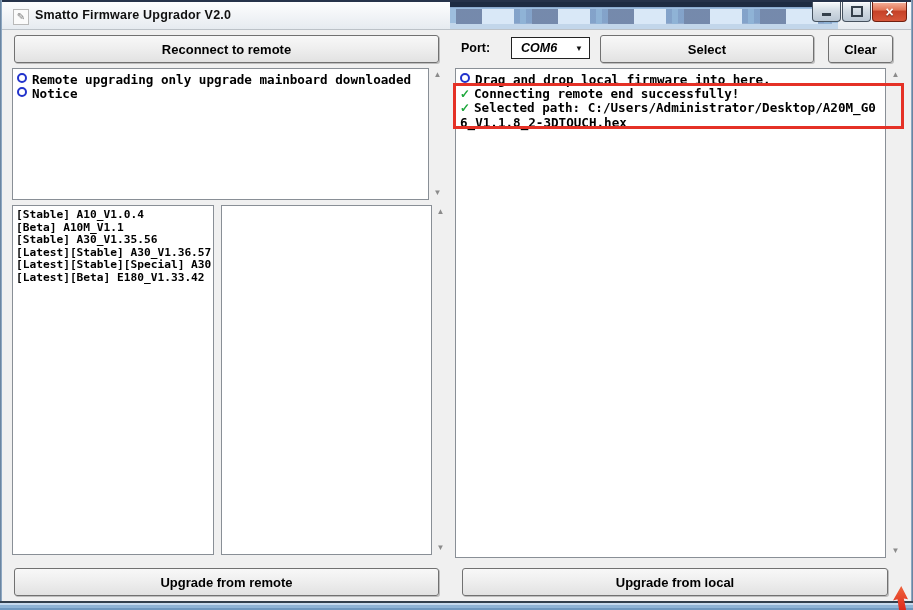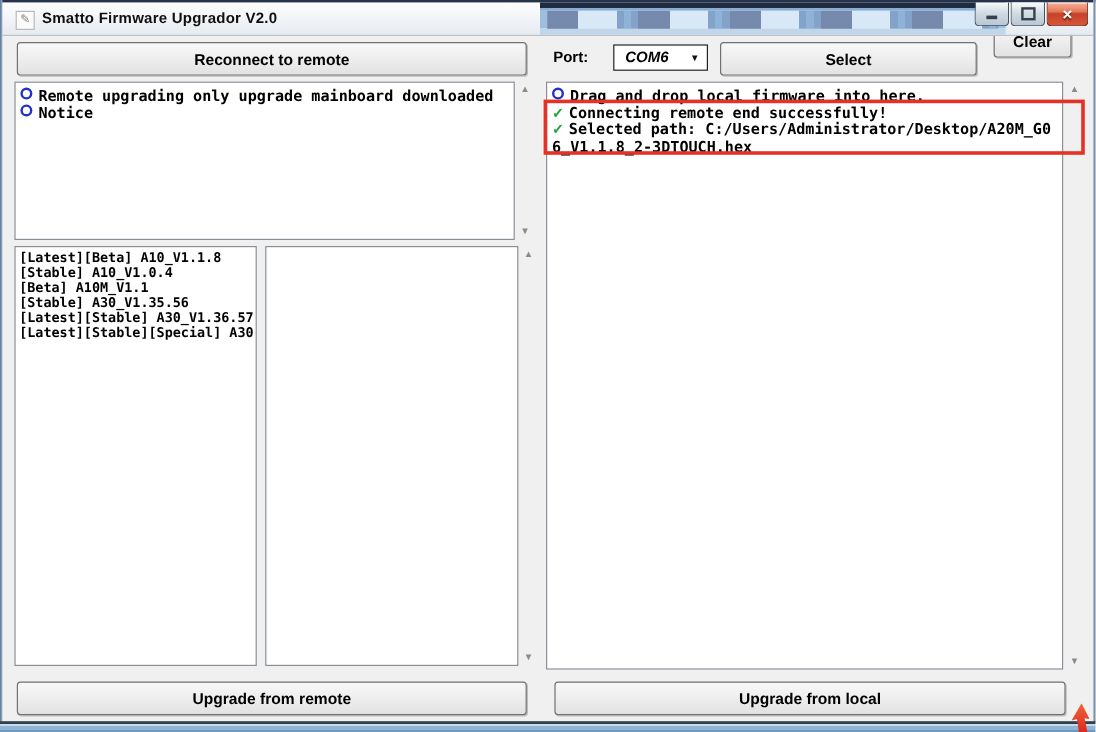--- a/index.html
+++ b/index.html
@@ -38,21 +38,21 @@
     background:linear-gradient(180deg,#f7b39c,#e3785a 40%,#c64228 50%,#d6563a);}
   .winbtn.close .x{color:#fff;font-size:14px;font-weight:700;line-height:14px;text-shadow:0 1px 1px rgba(0,0,0,.5);}
   
   .btn{position:absolute;border:1px solid #717171;border-radius:3px;
     background:linear-gradient(180deg,#f8f8f8,#efefef 45%,#e2e2e2);
     box-shadow:1px 1px 0 #bdbdbd;cursor:default;
     display:flex;align-items:center;justify-content:center;
     font-size:13px;font-weight:700;color:#000;}
   #btn-reconnect{left:14px;top:35px;width:423px;height:26px;}
   #btn-select{left:600px;top:35px;width:212px;height:26px;}
-  #btn-clear{left:828px;top:20px;width:63px;height:26px;}
+  #btn-clear{left:828px;top:35px;width:63px;height:26px;}
   #btn-up-remote{left:14px;top:568px;width:423px;height:26px;}
   #btn-up-local{left:462px;top:568px;width:424px;height:26px;}
   
   #port-label{position:absolute;left:461px;top:41px;font-size:12.5px;font-weight:700;color:#000;}
   #combo{position:absolute;left:511px;top:37px;width:79px;height:22px;background:#fff;
     border:1px solid #222;display:flex;align-items:center;padding-left:9px;
     font-size:12.5px;font-weight:700;color:#000;box-sizing:border-box;font-style:italic;}
   #combo .arrow{position:absolute;right:6px;top:6px;font-size:8px;color:#111;}
   
   .txtbox{position:absolute;background:#fff;border:1px solid #898f96;box-sizing:border-box;overflow:hidden;}
@@ -121,26 +121,26 @@
 <div class="txtbox mono" id="notice-box">
   <div class="log-line"><span class="ring"></span><span>Remote upgrading only upgrade mainboard downloaded</span></div>
   <div class="log-line"><span class="ring"></span><span>Notice</span></div>
 </div>
 <div class="gutter" id="notice-gutter">
   <span>▲</span>
   <span>▼</span>
 </div>
 
 <div class="txtbox mono" id="fw-box">
-  <div class="fw-line">[Latest][Beta] A10_V1.1.8</div>
   <div class="fw-line">[Stable] A10_V1.0.4</div>
   <div class="fw-line">[Beta] A10M_V1.1</div>
   <div class="fw-line">[Stable] A30_V1.35.56</div>
   <div class="fw-line">[Latest][Stable] A30_V1.36.57</div>
   <div class="fw-line">[Latest][Stable][Special] A30</div>
+  <div class="fw-line">[Latest][Beta] E180_V1.33.42</div>
 </div>
 
 <div class="txtbox" id="detail-box"></div>
 <div class="gutter" id="detail-gutter">
   <span>▲</span>
   <span>▼</span>
 </div>
 
 <div class="txtbox mono" id="log-box">
   <div class="log-line"><span class="ring"></span><span>Drag and drop local firmware into here.</span></div>

